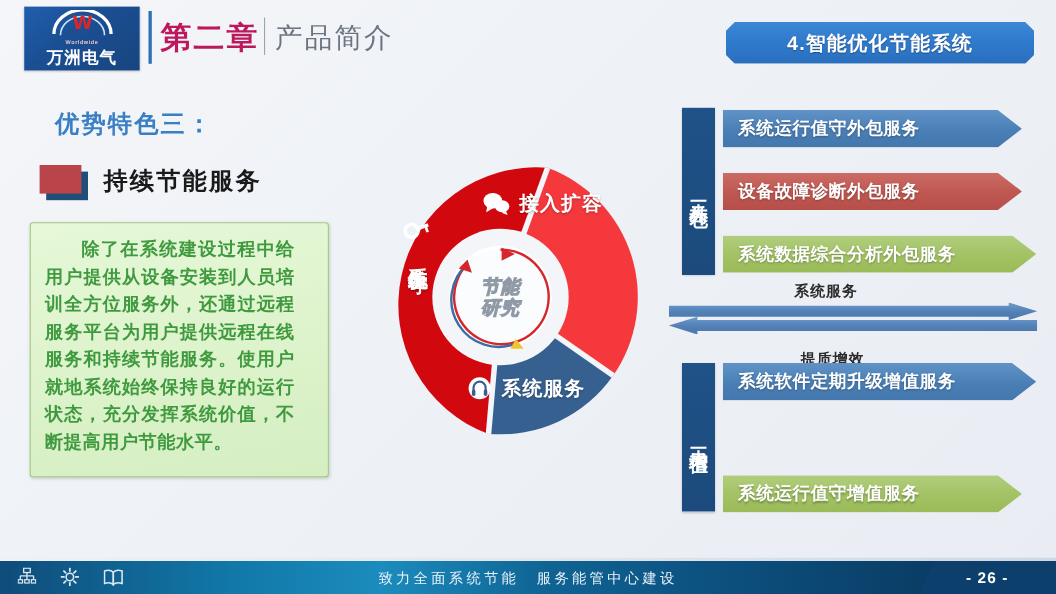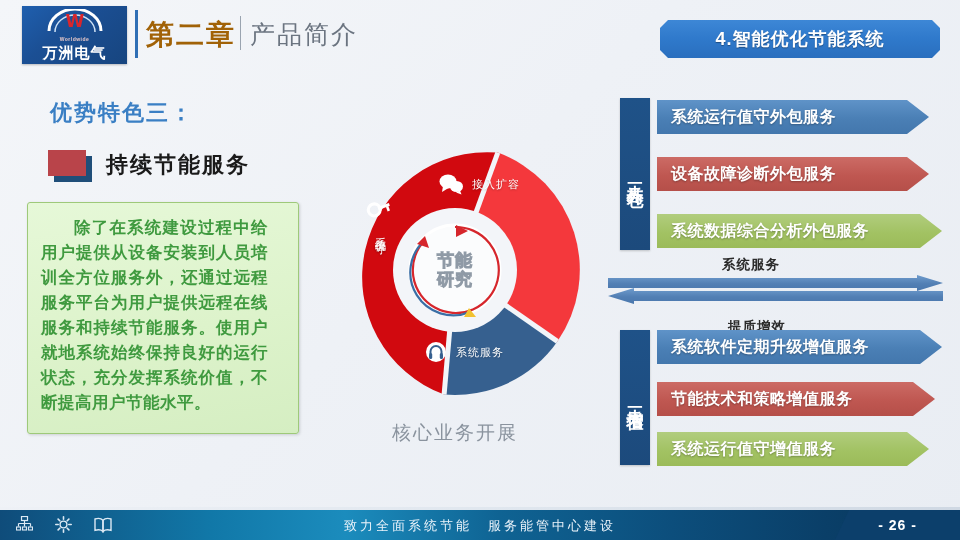--- a/index.html
+++ b/index.html
@@ -21,41 +21,41 @@
   .logo-mark{width:58px;height:26px;position:relative;margin-bottom:1px;}
   .logo-arc{position:absolute;left:0;top:0;width:58px;height:26px;}
   .logo-w{
     position:absolute;left:50%;top:4px;transform:translateX(-50%);
     color:#d9262c;font-weight:bold;font-size:17px;line-height:17px;
     letter-spacing:-1px;font-family:"DejaVu Sans",sans-serif;
   }
   .logo-sub{color:#e9c9c9;font-size:5px;letter-spacing:.5px;line-height:6px;margin-bottom:2px;font-weight:bold;}
   .logo-cn{color:#fff;font-size:15px;font-weight:bold;letter-spacing:1px;line-height:17px;}
   .hdr-divider{position:absolute;left:135px;top:10px;width:3px;height:48px;background:#2f6fb5;}
-  .hdr-chapter{position:absolute;left:146px;top:16px;font-size:28px;font-weight:bold;color:#a16207;letter-spacing:2px;}
+  .hdr-chapter{position:absolute;left:146px;top:16px;font-size:28px;font-weight:bold;color:#be185d;letter-spacing:2px;}
   .hdr-sep{position:absolute;left:240px;top:16px;width:1px;height:34px;background:#9aa4b0;}
   .hdr-title{position:absolute;left:250px;top:18px;font-size:25px;color:#6b7480;letter-spacing:2px;}
 
   
   .banner{position:absolute;left:660px;top:20px;width:280px;height:38px;}
   .banner .bar{
     position:absolute;inset:0;background:linear-gradient(180deg,#3d87d6 0%,#2f79cb 50%,#2a6fbe 100%);
     border-radius:3px;
     clip-path:polygon(8px 0,calc(100% - 8px) 0,100% 8px,100% calc(100% - 8px),calc(100% - 8px) 100%,8px 100%,0 calc(100% - 8px),0 8px);
     box-shadow:0 1px 3px rgba(0,0,0,.25);
   }
   .banner .txt{
     position:absolute;inset:0;display:flex;align-items:center;justify-content:center;
     color:#fff;font-size:18px;font-weight:bold;letter-spacing:1px;
     text-shadow:0 1px 1px rgba(0,0,0,.35);
   }
 
   
   .adv-title{position:absolute;left:50px;top:98px;font-size:22px;font-weight:bold;color:#3a7fc4;letter-spacing:2px;}
-  .feat-row{position:absolute;left:48px;top:150px;display:flex;align-items:center;}
+  .feat-row{position:absolute;left:36px;top:150px;display:flex;align-items:center;}
   .feat-sq{position:relative;width:44px;height:30px;margin-right:14px;}
   .feat-sq .back{position:absolute;left:6px;top:6px;width:38px;height:26px;background:#1f4e79;}
   .feat-sq .front{position:absolute;left:0;top:0;width:38px;height:26px;background:#b9444a;}
   .feat-label{font-size:22px;font-weight:bold;color:#1a1a1a;letter-spacing:2px;}
 
   .note-box{
     position:absolute;left:27px;top:202px;width:272px;height:232px;
     background:linear-gradient(170deg,#e6f8d8 0%,#ddf3cb 55%,#d5eec2 100%);
     border:1px solid #9ec97a;border-radius:3px;
     box-shadow:1px 1px 3px rgba(0,0,0,.15);
@@ -64,30 +64,31 @@
   .note-box p{
     margin:0;color:#3f9a3f;font-size:16.5px;line-height:25px;
     font-weight:bold;text-indent:2em;text-align:justify;letter-spacing:.5px;
   }
 
   
   .donut-wrap{position:absolute;left:330px;top:145px;width:250px;height:250px;}
   .donut-caption{position:absolute;left:330px;top:420px;width:250px;text-align:center;
     font-size:19px;color:#8a939e;letter-spacing:2px;}
 
-  .seg-label{position:absolute;color:#fff;font-weight:normal;font-size:11px;letter-spacing:1px;
+  .seg-label{position:absolute;color:#fff;font-weight:bold;font-size:18px;letter-spacing:1px;
     text-shadow:0 1px 2px rgba(0,0,0,.28);}
   .seg-label.v{writing-mode:vertical-rl;letter-spacing:2px;}
 
   .ctr-txt{
     position:absolute;left:0;right:0;top:50%;transform:translateY(-50%);
     text-align:center;font-size:17px;line-height:19px;font-weight:bold;
     color:rgba(255,255,255,0);
     -webkit-text-stroke:1px #8f9aa6;
     letter-spacing:1px;
+    font-style:italic;
   }
 
   
   .vtab{
     position:absolute;width:30px;
     background:linear-gradient(180deg,#1f5288 0%,#1c4a7c 100%);
     color:#fff;font-size:17px;font-weight:bold;
     display:flex;align-items:center;justify-content:center;
     writing-mode:vertical-rl;letter-spacing:3px;
     box-shadow:0 1px 2px rgba(0,0,0,.2);
@@ -232,21 +233,20 @@
         <path d="M6.5 13 v-2.5 a5.5 5.5 0 0 1 11 0 V13" fill="none" stroke="#36608f" stroke-width="2"></path>
         <rect x="5" y="12" width="3.2" height="6" rx="1.5" fill="#36608f"></rect>
         <rect x="15.8" y="12" width="3.2" height="6" rx="1.5" fill="#36608f"></rect>
       </svg>
       <span class="seg-label" style="position:relative;margin-left:8px;">系统服务</span>
     </div>
 
     <div class="ctr-txt">节能<br>研究</div>
   </div>
 
-  <div class="donut-caption">核心业务开展</div>
 
   <div class="vtab" style="left:620px;top:98px;height:152px;">三大外包</div>
 
   <div class="arrow a-red" style="left:657px;top:157px;width:272px;">
     <span>设备故障诊断外包服务</span>
   </div>
   <div class="arrow a-blue" style="left:657px;top:100px;width:272px;">
     <span>系统运行值守外包服务</span>
   </div>
   <div class="arrow a-green" style="left:657px;top:214px;width:285px;">
@@ -255,23 +255,20 @@
 
   <div class="mid-lbl" style="left:722px;top:256px;">系统服务</div>
   <div class="bigarrow right" style="left:608px;top:275px;width:335px;"></div>
   <div class="bigarrow left" style="left:608px;top:288px;width:335px;"></div>
   <div class="mid-lbl" style="left:728px;top:318px;">提质增效</div>
 
   <div class="vtab" style="left:620px;top:330px;height:135px;">三大增值</div>
 
   <div class="arrow a-blue" style="left:657px;top:330px;width:285px;">
     <span>系统软件定期升级增值服务</span>
-  </div>
-  <div class="arrow a-red" style="left:657px;top:382px;width:278px;">
-    <span>节能技术和策略增值服务</span>
   </div>
   <div class="arrow a-green" style="left:657px;top:432px;width:272px;">
     <span>系统运行值守增值服务</span>
   </div>
 
   <div class="footer-top-accent"></div>
   <div class="footer">
     <div class="footer-icons">
       <svg width="17" height="17" viewBox="0 0 17 17">
         <rect x="5.5" y="0.5" width="6" height="4" fill="none" stroke="#dce9f4" stroke-width="1.2"></rect>

